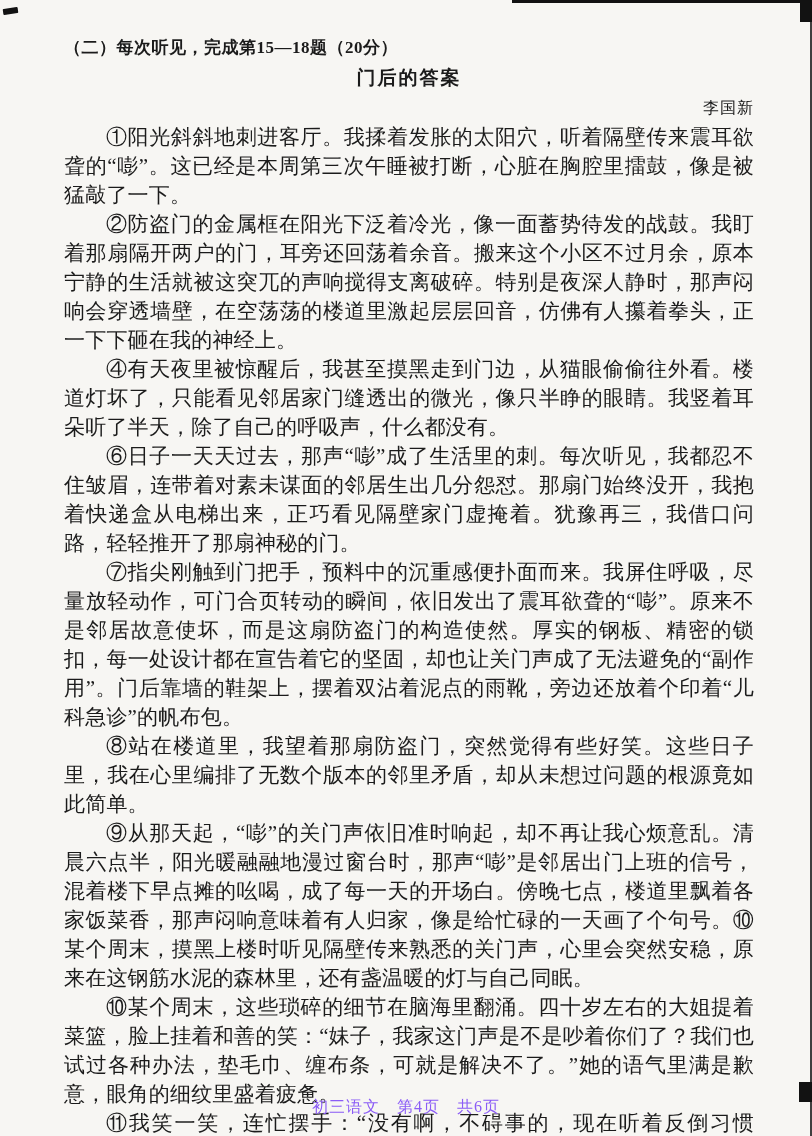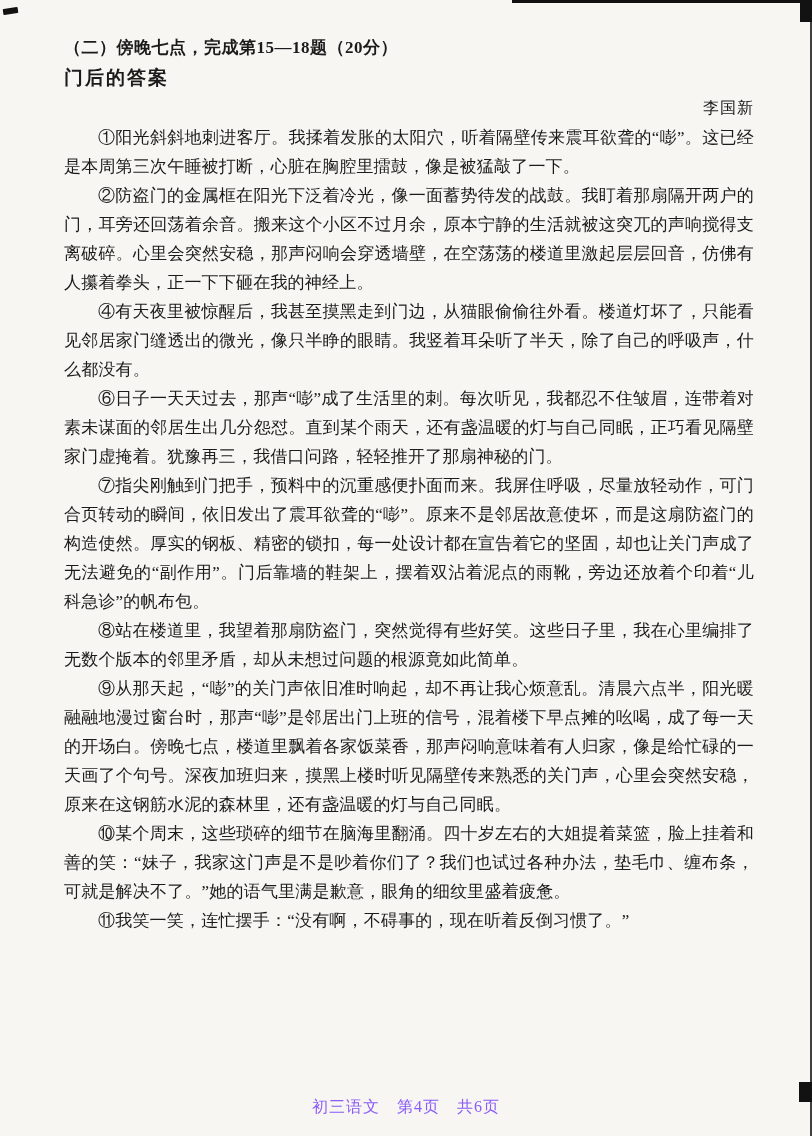--- a/index.html
+++ b/index.html
@@ -6,48 +6,48 @@
   html, body { width:812px; height:1136px; }
   body {
     background:#f7f6f3;
     font-family:"Liberation Serif","DejaVu Serif",serif;
     color:#1b1b1b;
     position:relative;
     overflow:hidden;
   }
   .page { position:absolute; top:0; left:0; right:0; padding:34px 58px 0 64px; }
   .section-header { font-size:17px; font-weight:700; letter-spacing:.5px; line-height:28px; }
-  .title { font-size:19px; font-weight:700; text-align:left; line-height:32px; letter-spacing:2px; }
+  .title { font-size:19px; font-weight:700; text-align:center; line-height:32px; letter-spacing:2px; }
   .author { font-size:16px; text-align:right; line-height:27px; letter-spacing:1px; margin-bottom:2px; }
-  .passage p { font-size:17px; line-height:29px; text-align:justify; text-indent:2em; letter-spacing:.2px; }
+  .passage p { font-size:21px; line-height:29px; text-align:justify; text-indent:2em; letter-spacing:.2px; }
   .underline { text-decoration:underline; text-decoration-thickness:1.5px; text-underline-offset:5px; }
   .footer { position:absolute; left:0; right:0; bottom:18px; text-align:center; font-size:16px; letter-spacing:1px; color:#8b5cf6; }
   .mark { position:absolute; background:#121212; }
   .mark-top-left { left:3px; top:8px; width:15px; height:6px; transform:rotate(-8deg); border-radius:1px; }
   .edge-top { top:0; right:0; width:300px; height:3px; }
   .mark-top-right { top:0; right:0; width:12px; height:22px; }
   .edge-right { top:0; right:0; width:2px; height:1136px; background:rgba(18,18,18,.8); }
   .mark-bottom-right { right:0; bottom:34px; width:13px; height:20px; }
 </style>
 </head>
 <body>
 
 <div class="page">
-  <div class="section-header">（二）傍晚七点，完成第15—18题（20分）</div>
+  <div class="section-header">（二）每次听见，完成第15—18题（20分）</div>
   <h1 class="title">门后的答案</h1>
   <div class="author">李国新</div>
 
   <div class="passage">
     <p>①阳光斜斜地刺进客厅。我揉着发胀的太阳穴，听着隔壁传来震耳欲聋的“嘭”。这已经是本周第三次午睡被打断，心脏在胸腔里擂鼓，像是被猛敲了一下。</p>
-    <p>②防盗门的金属框在阳光下泛着冷光，像一面蓄势待发的战鼓。我盯着那扇隔开两户的门，耳旁还回荡着余音。搬来这个小区不过月余，原本宁静的生活就被这突兀的声响搅得支离破碎。心里会突然安稳，那声闷响会穿透墙壁，在空荡荡的楼道里激起层层回音，仿佛有人攥着拳头，正一下下砸在我的神经上。</p>
+    <p>②防盗门的金属框在阳光下泛着冷光，像一面蓄势待发的战鼓。我盯着那扇隔开两户的门，耳旁还回荡着余音。搬来这个小区不过月余，原本宁静的生活就被这突兀的声响搅得支离破碎。特别是夜深人静时，那声闷响会穿透墙壁，在空荡荡的楼道里激起层层回音，仿佛有人攥着拳头，正一下下砸在我的神经上。</p>
     <p>④有天夜里被惊醒后，我甚至摸黑走到门边，从猫眼偷偷往外看。楼道灯坏了，只能看见邻居家门缝透出的微光，像只半睁的眼睛。我竖着耳朵听了半天，除了自己的呼吸声，什么都没有。</p>
-    <p>⑥日子一天天过去，那声“嘭”成了生活里的刺。每次听见，我都忍不住皱眉，连带着对素未谋面的邻居生出几分怨怼。直到某个雨天，还有盏温暖的灯与自己同眠，正巧看见隔壁家门虚掩着。犹豫再三，我借口问路，轻轻推开了那扇神秘的门。</p>
+    <p>⑥日子一天天过去，那声“嘭”成了生活里的刺。每次听见，我都忍不住皱眉，连带着对素未谋面的邻居生出几分怨怼。那扇门始终没开，我抱着快递盒从电梯出来，正巧看见隔壁家门虚掩着。犹豫再三，我借口问路，轻轻推开了那扇神秘的门。</p>
     <p>⑦指尖刚触到门把手，预料中的沉重感便扑面而来。我屏住呼吸，尽量放轻动作，可门合页转动的瞬间，依旧发出了震耳欲聋的“嘭”。原来不是邻居故意使坏，而是这扇防盗门的构造使然。厚实的钢板、精密的锁扣，每一处设计都在宣告着它的坚固，却也让关门声成了无法避免的“副作用”。门后靠墙的鞋架上，摆着双沾着泥点的雨靴，旁边还放着个印着“儿科急诊”的帆布包。</p>
     <p>⑧站在楼道里，我望着那扇防盗门，突然觉得有些好笑。这些日子里，我在心里编排了无数个版本的邻里矛盾，却从未想过问题的根源竟如此简单。</p>
-    <p>⑨从那天起，“嘭”的关门声依旧准时响起，却不再让我心烦意乱。清晨六点半，阳光暖融融地漫过窗台时，那声“嘭”是邻居出门上班的信号，混着楼下早点摊的吆喝，成了每一天的开场白。傍晚七点，楼道里飘着各家饭菜香，那声闷响意味着有人归家，像是给忙碌的一天画了个句号。深夜加班归来，摸黑上楼时听见隔壁传来熟悉的关门声，心里会突然安稳，原来在这钢筋水泥的森林里，还有盏温暖的灯与自己同眠。</p>
+    <p>⑨从那天起，“嘭”的关门声依旧准时响起，却不再让我心烦意乱。清晨六点半，阳光暖融融地漫过窗台时，那声“嘭”是邻居出门上班的信号，混着楼下早点摊的吆喝，成了每一天的开场白。傍晚七点，楼道里飘着各家饭菜香，那声闷响意味着有人归家，像是给忙碌的一天画了个句号。⑩某个周末，摸黑上楼时听见隔壁传来熟悉的关门声，心里会突然安稳，原来在这钢筋水泥的森林里，还有盏温暖的灯与自己同眠。</p>
     <p>⑩某个周末，这些琐碎的细节在脑海里翻涌。四十岁左右的大姐提着菜篮，脸上挂着和善的笑：“妹子，我家这门声是不是吵着你们了？我们也试过各种办法，垫毛巾、缠布条，可就是解决不了。”她的语气里满是歉意，眼角的细纹里盛着疲惫。</p>
     <p>⑪我笑一笑，连忙摆手：“没有啊，不碍事的，现在听着反倒习惯了。”</p>
 
   </div>
 
 </div>
 
 <div class="footer">初三语文　第4页　共6页</div>
 
 <div class="mark mark-top-left"></div>

